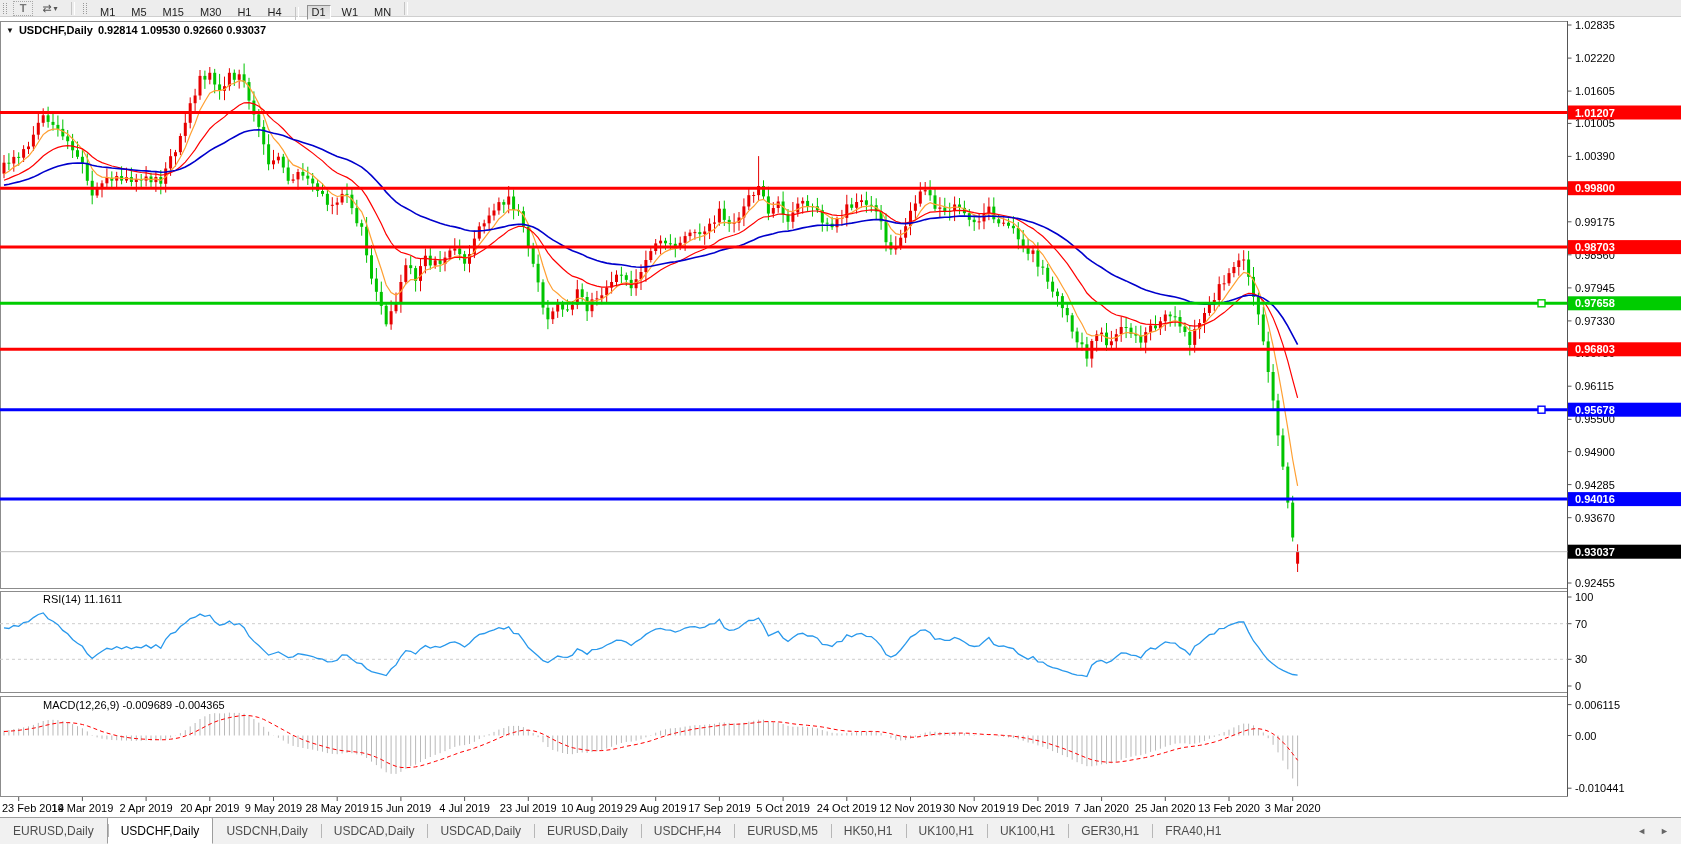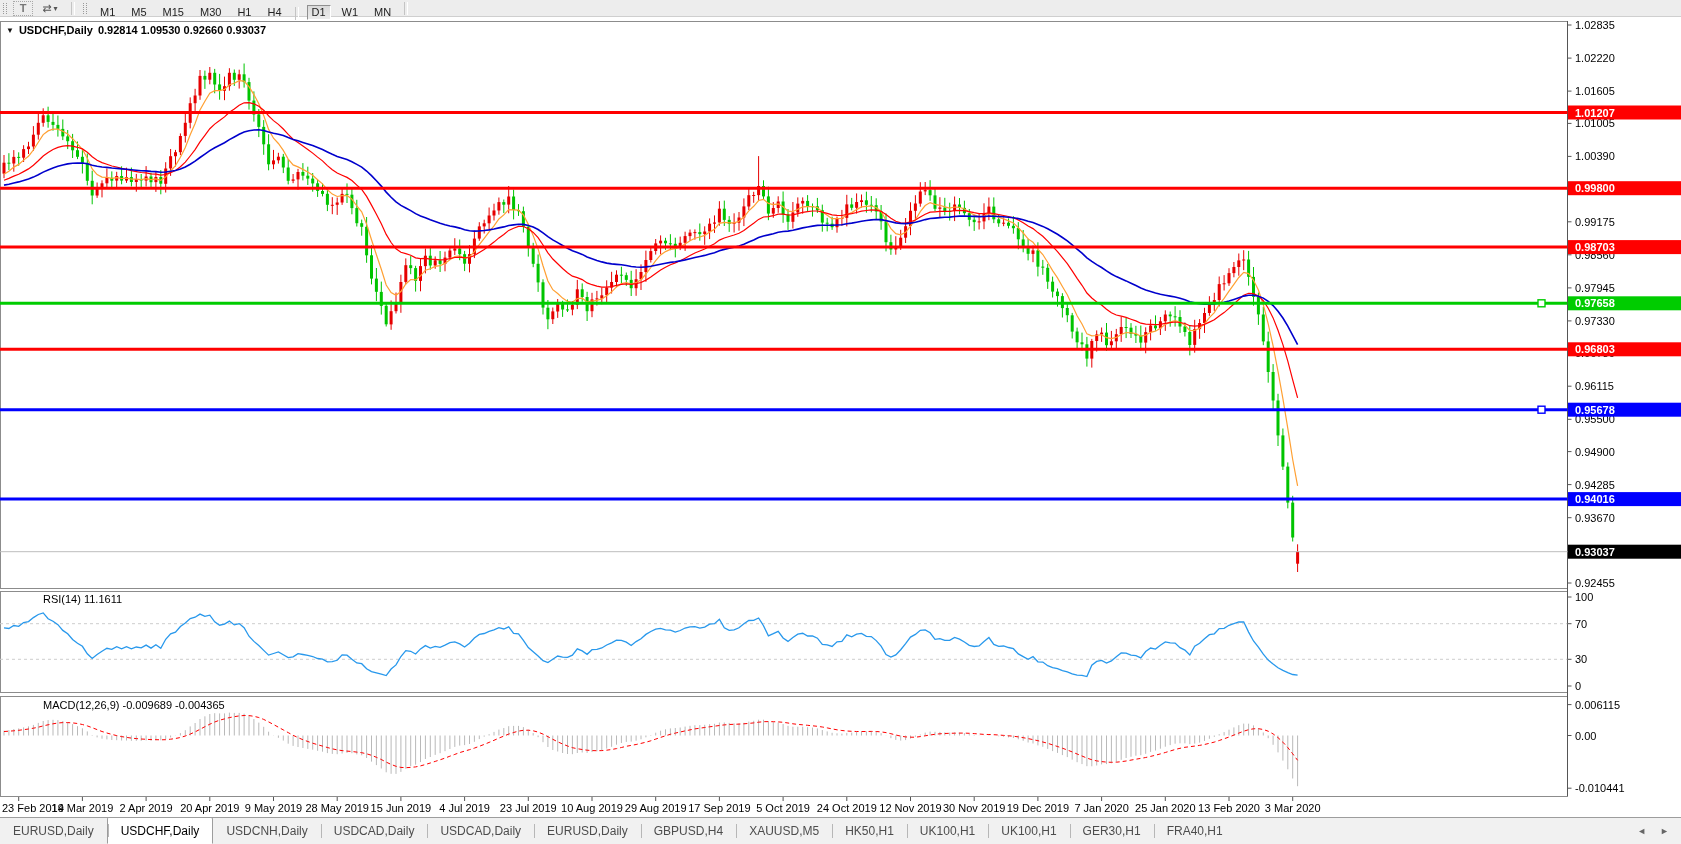--- a/index.html
+++ b/index.html
@@ -1024,24 +1024,24 @@
         <div class="tab">
           <span>USDCAD,Daily</span>
         </div>
         <div class="tab">
           <span>USDCAD,Daily</span>
         </div>
         <div class="tab">
           <span>EURUSD,Daily</span>
         </div>
         <div class="tab">
-          <span>GBPUSD,H4</span>
-        </div>
-        <div class="tab">
-          <span>XAUUSD,M5</span>
+          <span>USDCHF,H4</span>
+        </div>
+        <div class="tab">
+          <span>EURUSD,M5</span>
         </div>
         <div class="tab">
           <span>HK50,H1</span>
         </div>
         <div class="tab">
           <span>UK100,H1</span>
         </div>
         <div class="tab">
           <span>UK100,H1</span>
         </div>

